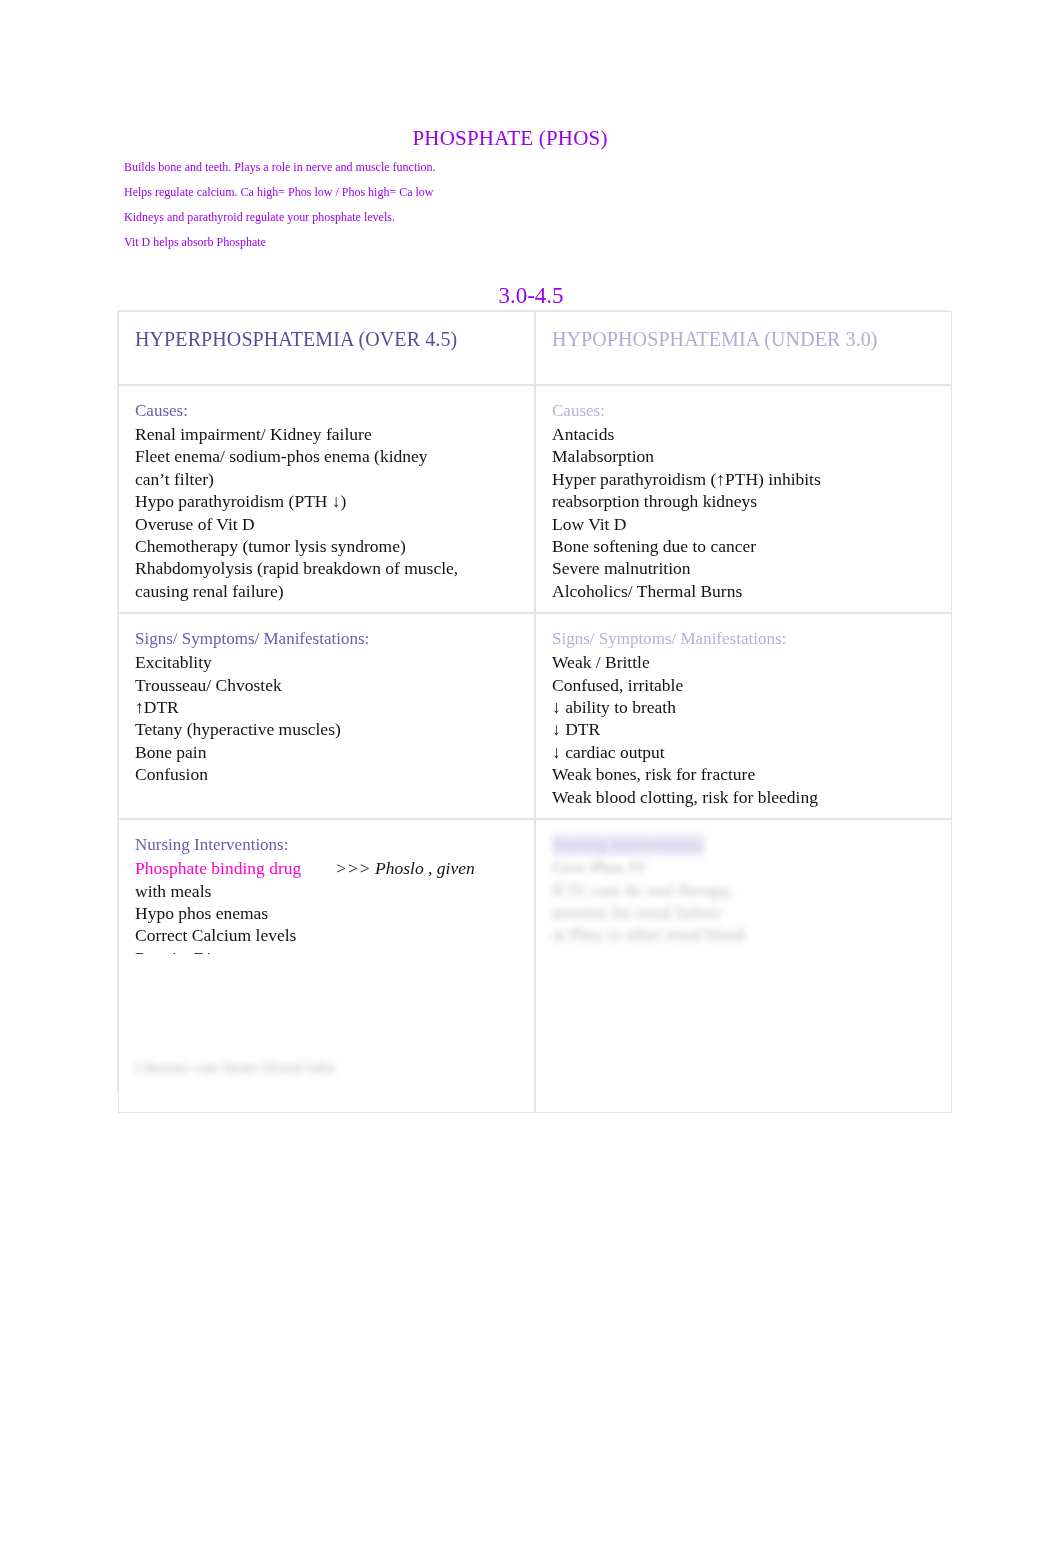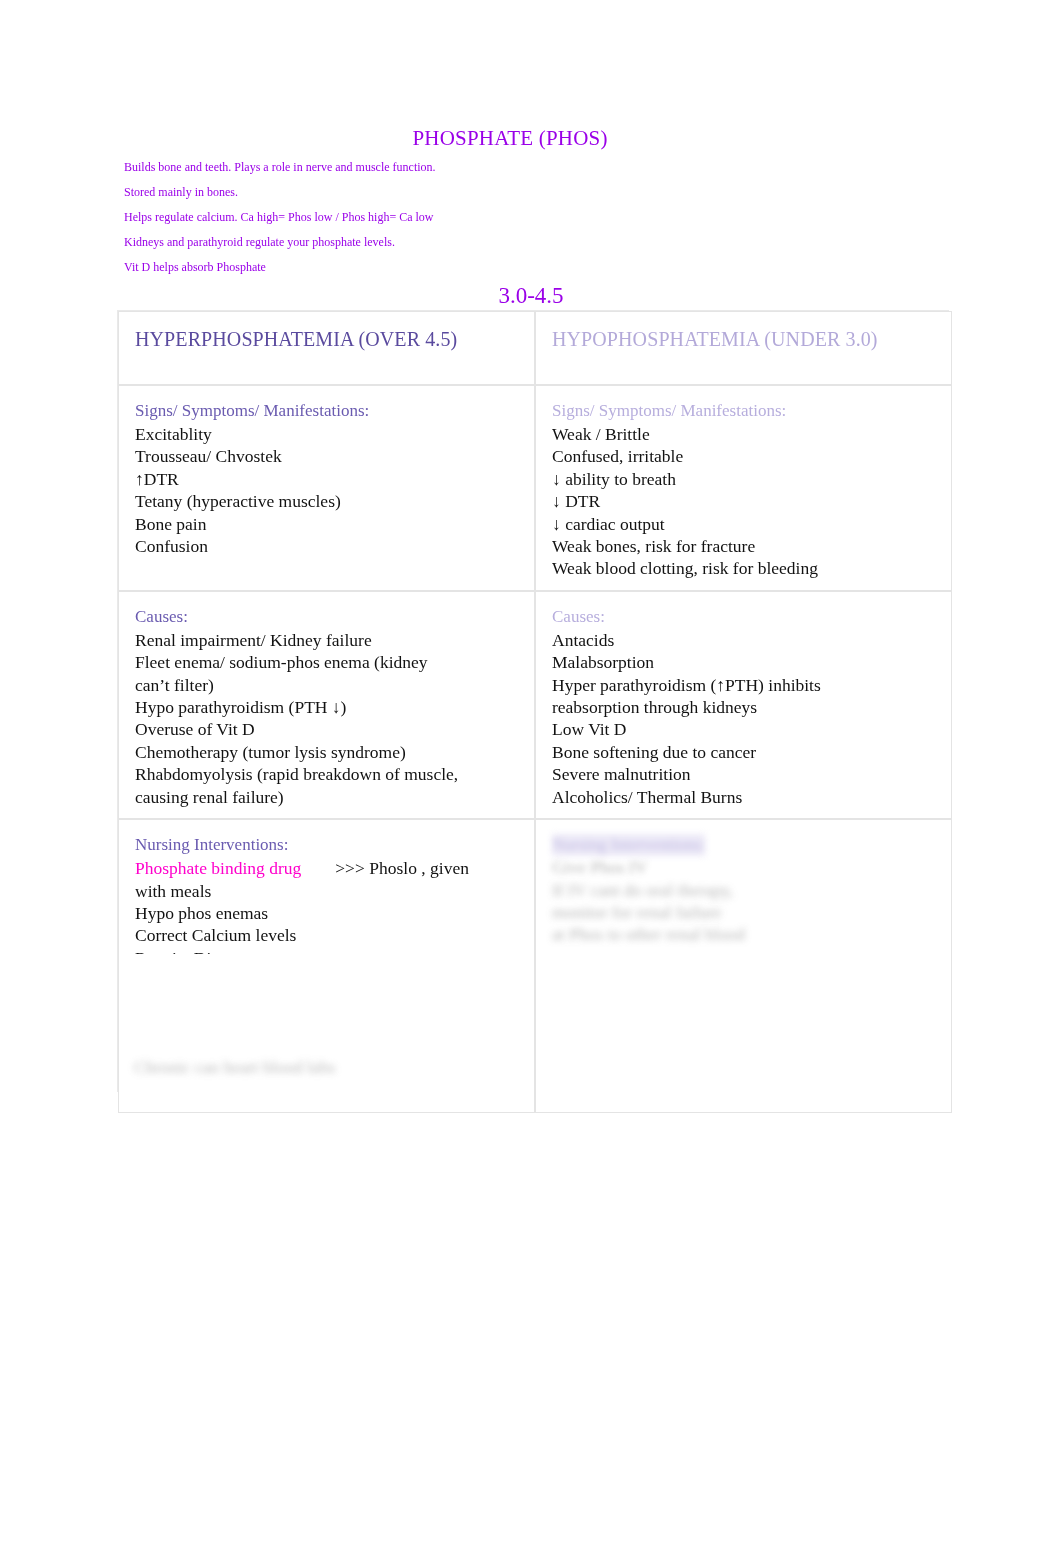--- a/index.html
+++ b/index.html
@@ -106,21 +106,21 @@
     white-space: nowrap;
   }
 
   .causes-cell   { height: 215px; }
   .signs-cell-l  { height: 192px; }
   .signs-cell-r  { height: 192px; }
   .nurse-cell    { height: 292px; }
 
   
   .magenta { color: #ff00cc; }
-  .black   { color: #121212; }
+  .black   { color: #121212; font-style: italic; }
   .gap     { display: inline-block; width: 34px; }
 
   
   .clipped-line {
     height: 7px;
     overflow: hidden;
     font-size: 17.5px;
     line-height: 22.4px;
     color: #121212;
     white-space: nowrap;
@@ -158,67 +158,40 @@
     white-space: nowrap;
   }
 </style>
 </head>
 <body>
 
 <div class="doc-title">PHOSPHATE (PHOS)</div>
 
 <div class="intro">
   <div>Builds bone and teeth. Plays a role in nerve and muscle function.</div>
-  <div>Stored mainly in bones.</div>
   <div>Helps regulate calcium. Ca high= Phos low / Phos high= Ca low</div>
   <div>Kidneys and parathyroid regulate your phosphate levels.</div>
   <div>Vit D helps absorb Phosphate</div>
 </div>
 
 <div class="range">3.0-4.5</div>
 
 <div class="table-wrap">
   <table class="tbl">
 
     <tbody>
         <tr>
       <td class="col-l hdr-cell">
         <div class="cell-pad">
           <div class="hdr-text hdr-hyper">HYPERPHOSPHATEMIA (OVER 4.5)</div>
         </div>
       </td>
       <td class="col-r hdr-cell">
         <div class="cell-pad">
           <div class="hdr-text hdr-hypo">HYPOPHOSPHATEMIA (UNDER 3.0)</div>
-        </div>
-      </td>
-    </tr>
-
-    <tr>
-      <td class="col-l signs-cell-l">
-        <div class="cell-pad">
-          <div class="sec-label left">Signs/ Symptoms/ Manifestations:</div>
-          <div class="body-line">Excitablity</div>
-          <div class="body-line">Trousseau/ Chvostek</div>
-          <div class="body-line">↑DTR</div>
-          <div class="body-line">Tetany (hyperactive muscles)</div>
-          <div class="body-line">Bone pain</div>
-          <div class="body-line">Confusion</div>
-        </div>
-      </td>
-      <td class="col-r signs-cell-r">
-        <div class="cell-pad">
-          <div class="sec-label right">Signs/ Symptoms/ Manifestations:</div>
-          <div class="body-line">Weak / Brittle</div>
-          <div class="body-line">Confused, irritable</div>
-          <div class="body-line">↓ ability to breath</div>
-          <div class="body-line">↓ DTR</div>
-          <div class="body-line">↓ cardiac output</div>
-          <div class="body-line">Weak bones, risk for fracture</div>
-          <div class="body-line">Weak blood clotting, risk for bleeding</div>
         </div>
       </td>
     </tr>
 
     <tr>
       <td class="col-l causes-cell">
         <div class="cell-pad">
           <div class="sec-label left">Causes:</div>
           <div class="body-line">Renal impairment/ Kidney failure</div>
           <div class="body-line">Fleet enema/ sodium-phos enema (kidney</div>
@@ -239,20 +212,46 @@
           <div class="body-line">reabsorption through kidneys</div>
           <div class="body-line">Low Vit D</div>
           <div class="body-line">Bone softening due to cancer</div>
           <div class="body-line">Severe malnutrition</div>
           <div class="body-line">Alcoholics/ Thermal Burns</div>
         </div>
       </td>
     </tr>
 
     <tr>
+      <td class="col-l signs-cell-l">
+        <div class="cell-pad">
+          <div class="sec-label left">Signs/ Symptoms/ Manifestations:</div>
+          <div class="body-line">Excitablity</div>
+          <div class="body-line">Trousseau/ Chvostek</div>
+          <div class="body-line">↑DTR</div>
+          <div class="body-line">Tetany (hyperactive muscles)</div>
+          <div class="body-line">Bone pain</div>
+          <div class="body-line">Confusion</div>
+        </div>
+      </td>
+      <td class="col-r signs-cell-r">
+        <div class="cell-pad">
+          <div class="sec-label right">Signs/ Symptoms/ Manifestations:</div>
+          <div class="body-line">Weak / Brittle</div>
+          <div class="body-line">Confused, irritable</div>
+          <div class="body-line">↓ ability to breath</div>
+          <div class="body-line">↓ DTR</div>
+          <div class="body-line">↓ cardiac output</div>
+          <div class="body-line">Weak bones, risk for fracture</div>
+          <div class="body-line">Weak blood clotting, risk for bleeding</div>
+        </div>
+      </td>
+    </tr>
+
+    <tr>
       <td class="col-l nurse-cell">
         <div class="cell-pad">
           <div class="sec-label left">Nursing Interventions:</div>
           <div class="body-line">
             <span class="magenta">Phosphate binding drug</span><span class="gap"></span><span class="black">&gt;&gt;&gt; Phoslo  , given</span>
           </div>
           <div class="body-line">with meals</div>
           <div class="body-line">Hypo phos enemas</div>
           <div class="body-line">Correct Calcium levels</div>
           <div class="clipped-line">Restrict Diet</div>

